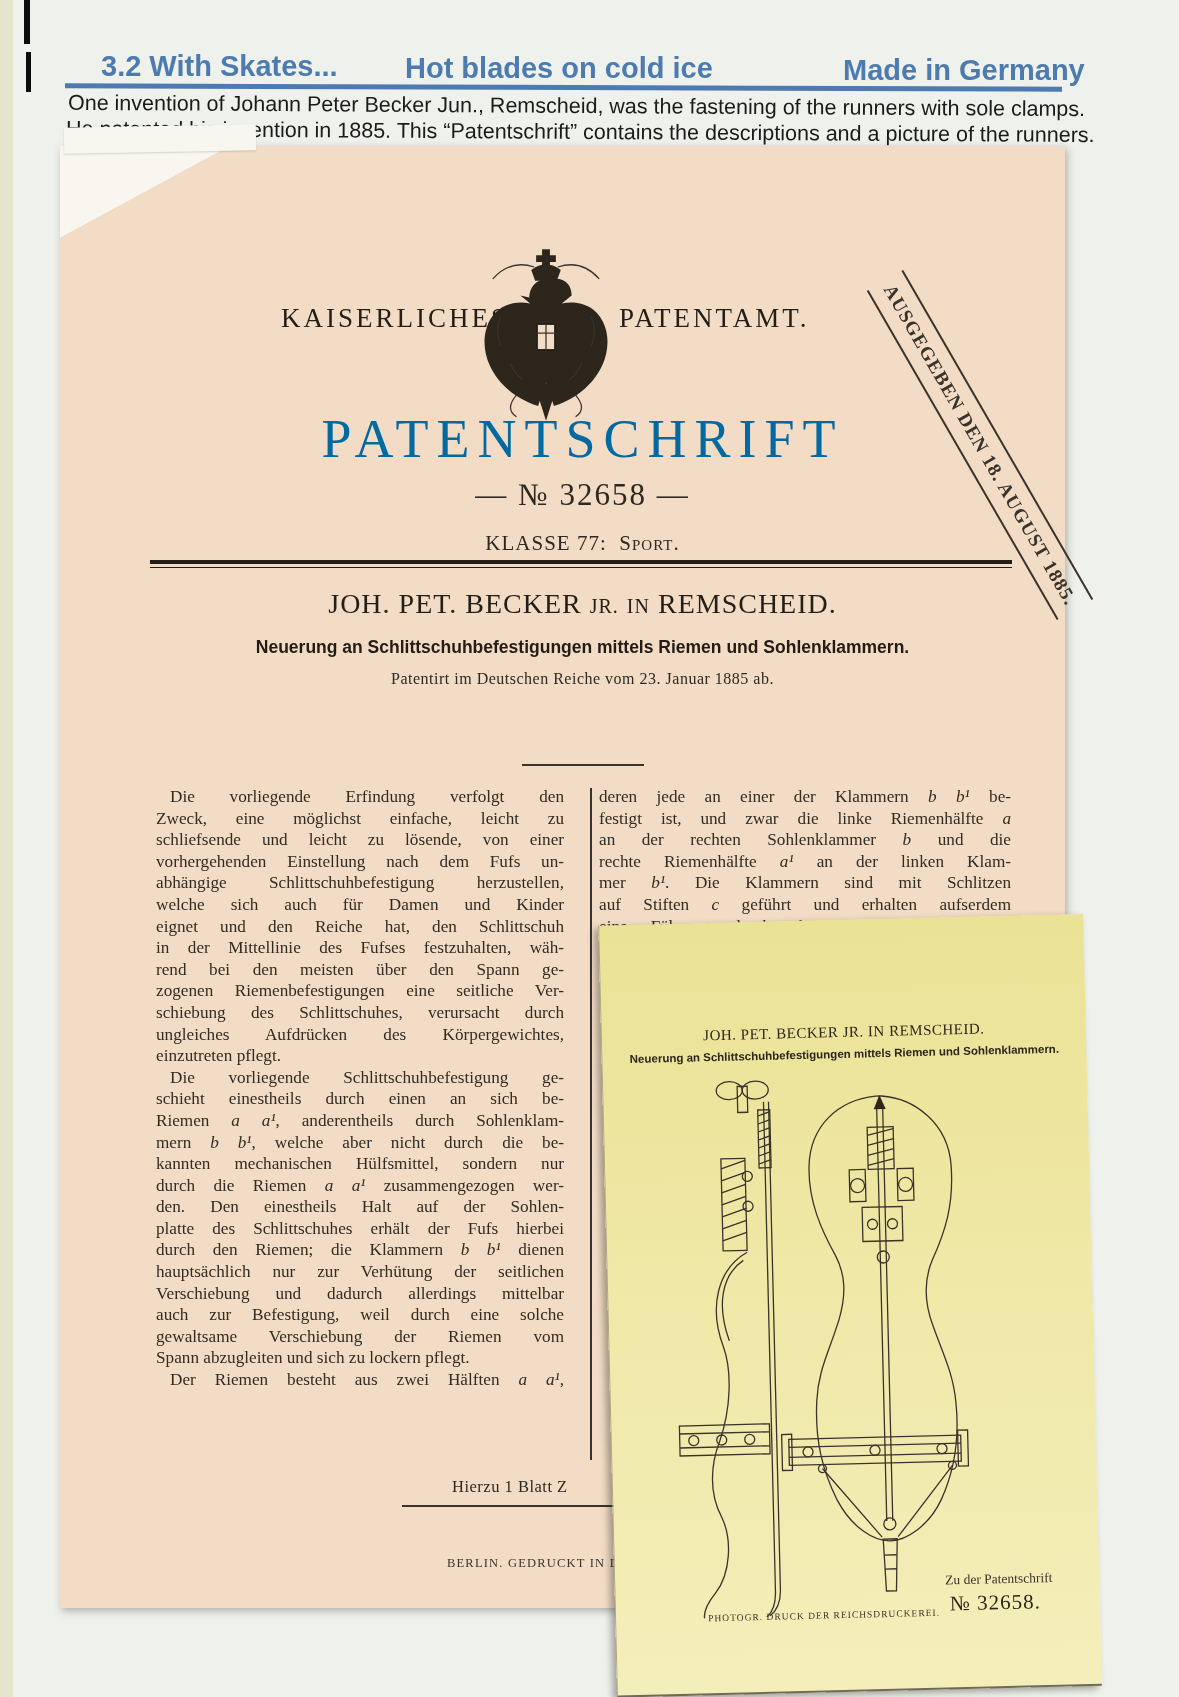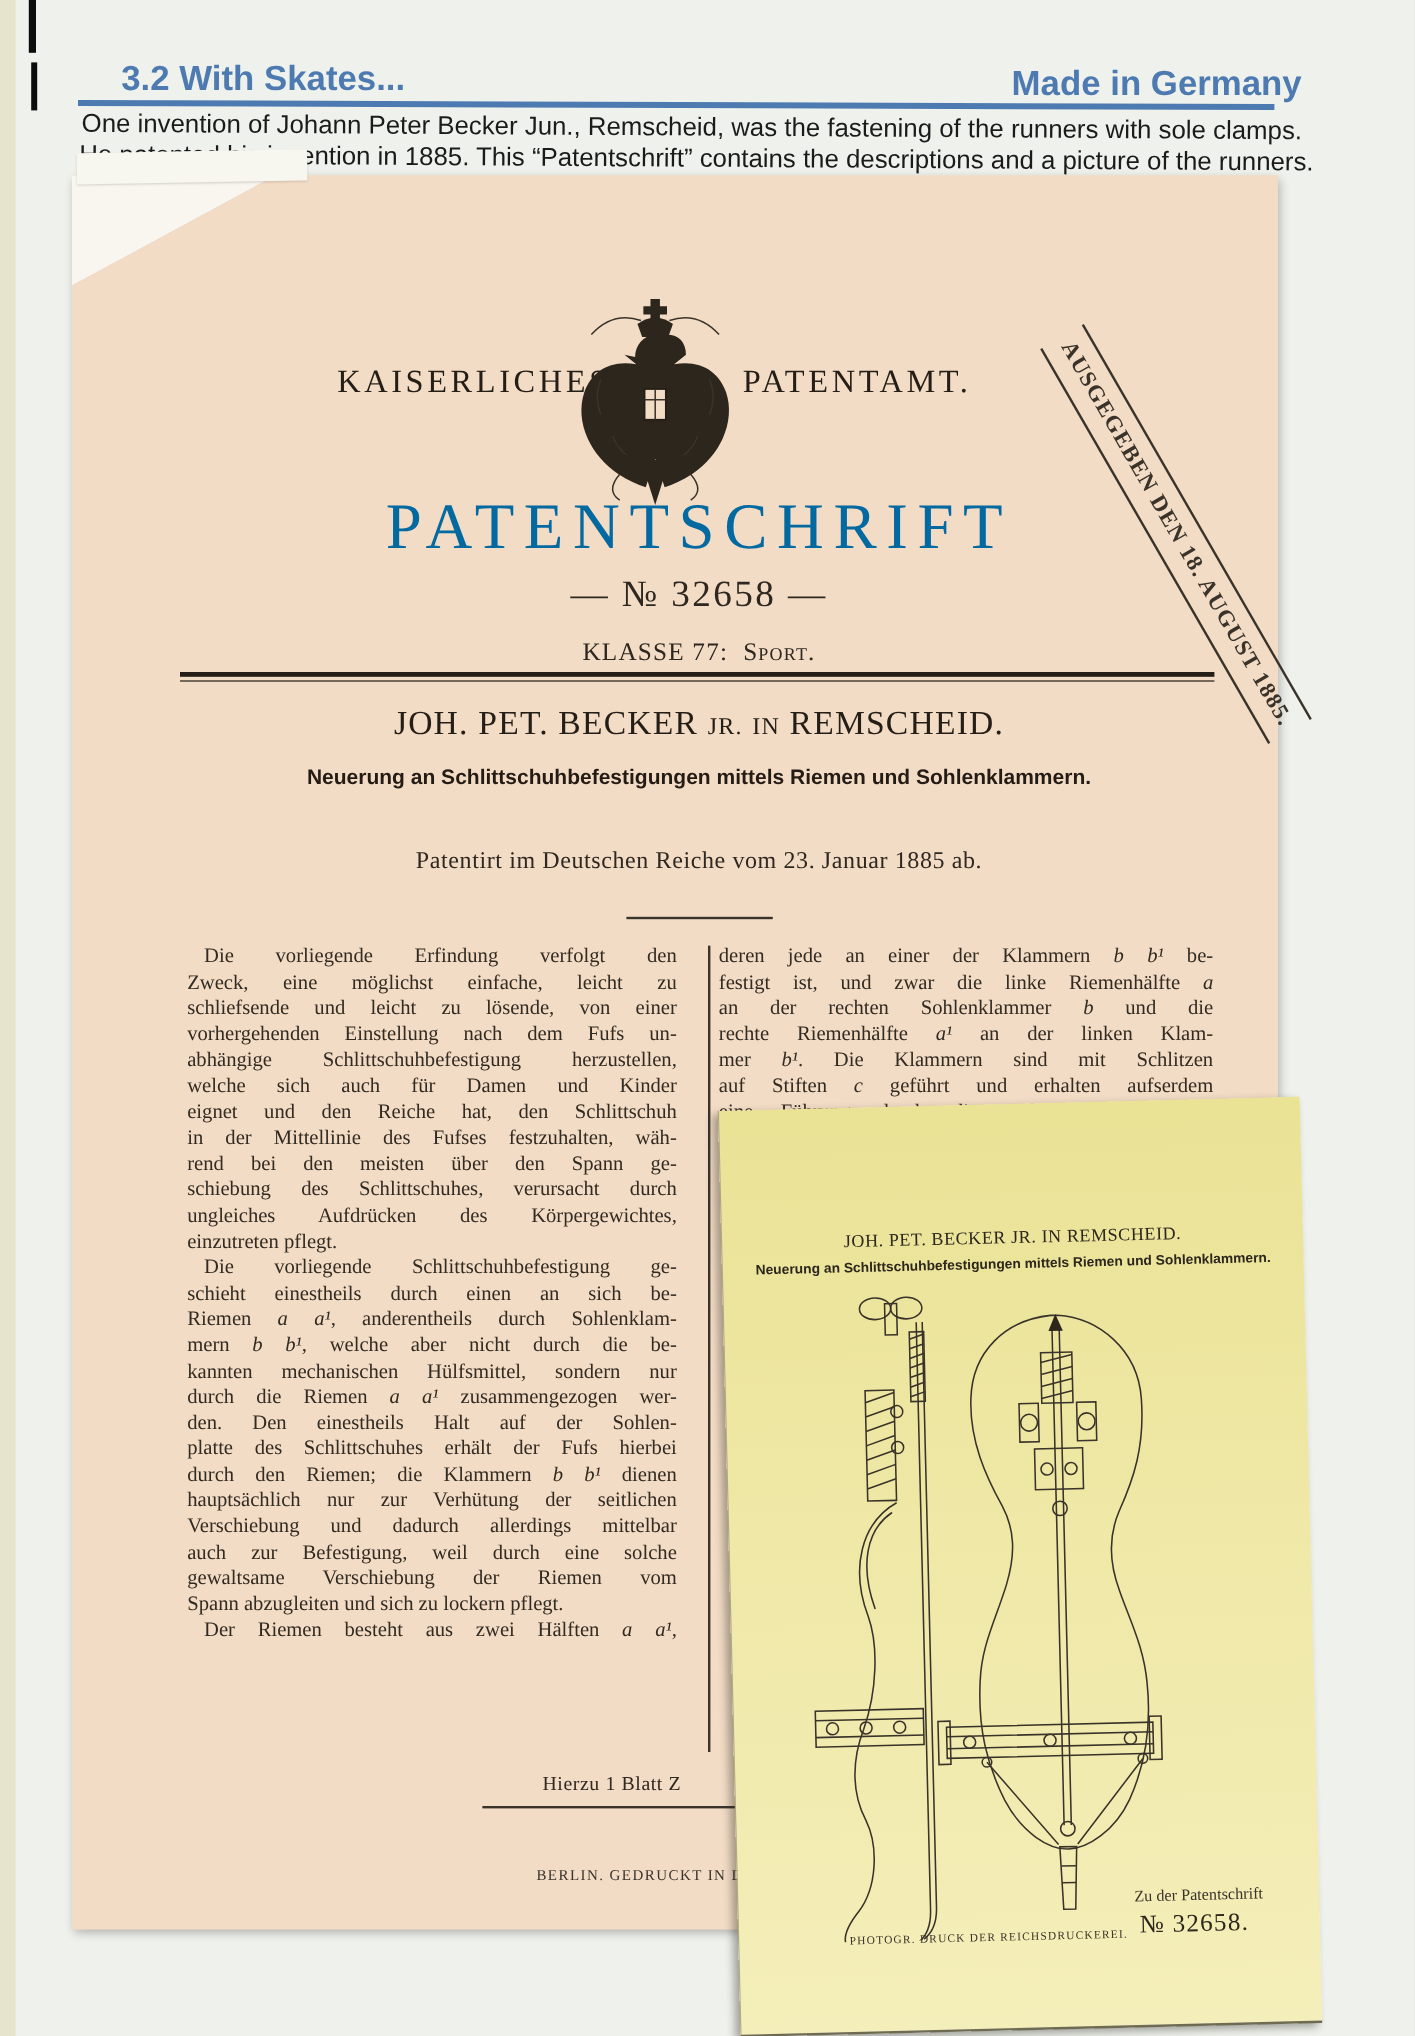--- a/index.html
+++ b/index.html
@@ -29,21 +29,21 @@
          letter-spacing:1px;color:#3a332a;white-space:nowrap;}
   #p-title{left:150px;top:408px;width:865px;text-align:center;font-size:54px;letter-spacing:8px;color:#0369a1;}
   #p-number{left:150px;top:477px;width:865px;text-align:center;font-size:31px;letter-spacing:2px;}
   #p-class{left:150px;top:531px;width:865px;text-align:center;font-size:21px;letter-spacing:1px;}
   #p-class .sc{font-variant:small-caps;}
   #main-rule{left:150px;top:560px;width:862px;height:3px;border-top:4px solid #241e16;border-bottom:1px solid #241e16;}
   #p-inventor{left:150px;top:588px;width:865px;text-align:center;font-size:28px;letter-spacing:1px;color:#241e16;}
   #p-inventor .sm{font-size:20px;}
   #p-subject{left:150px;top:637px;width:865px;text-align:center;font-size:17.5px;font-weight:bold;
              font-family:"Liberation Sans",sans-serif;color:#241c14;}
-  #p-patented{left:150px;top:706px;width:865px;text-align:center;font-size:20px;letter-spacing:.5px;}
+  #p-patented{left:150px;top:670px;width:865px;text-align:center;font-size:16px;letter-spacing:.5px;}
   #short-rule{left:522px;top:764px;width:122px;height:1.5px;background:#3a332a;}
   .pcol{top:786px;font-size:17.2px;line-height:21.6px;color:#322b21;}
   #col-left{left:156px;width:408px;}
   #col-right{left:599px;width:412px;}
   .pcol .ln{text-align:justify;text-align-last:justify;white-space:nowrap;}
   .pcol .ln.nj{text-align-last:left;}
   .pcol .ln.ind{text-indent:14px;}
   #col-divider{left:590px;top:788px;width:1.6px;height:672px;background:#3a332a;}
   #sheet-note{left:452px;top:1477px;font-size:16.5px;letter-spacing:.5px;}
   #sheet-rule{left:402px;top:1505px;width:212px;height:1.8px;background:#3a332a;}
@@ -66,20 +66,21 @@
 </head>
 <body>
 
 <div id="screen">
 
   <div class="abs" id="edge-strip"></div>
   <div class="abs scan-mark" style="left:24px;top:0;width:6px;height:44px;"></div>
   <div class="abs scan-mark" style="left:26px;top:52px;width:5px;height:40px;"></div>
 
   <div class="abs hdr" style="left: 68px; top: 50px; color: rgb(77, 123, 177); margin-left: 33px;">3.2 With Skates...</div>
+  <div class="abs hdr" style="left: 405px; top: 52px; color: rgb(77, 123, 177);">Hot blades on cold ice</div>
   <div class="abs hdr" style="left: 843px; top: 54px; color: rgb(77, 123, 177);">Made in Germany</div>
   <div class="abs" id="hdr-rule" style="left: 65px; top: 85px; width: 997px; background: rgb(77, 123, 177);"></div>
   <div class="abs intro" style="left:68px;top:94px;width:1040px;">One invention of Johann Peter Becker Jun., Remscheid, was the fastening of the runners with sole clamps.</div>
   <div class="abs intro" style="left:66px;top:120px;width:1060px;">He patented his invention in 1885. This “Patentschrift” contains the descriptions and a picture of the runners.</div>
 
   <div class="abs" id="pink-page"></div>
   <div class="abs" id="pink-fold-shade"></div>
   <div class="abs" id="pink-fold"></div>
   <div class="abs" id="tape"></div>
 
@@ -125,20 +126,21 @@
   <div class="abs pcol" id="col-left">
       <div class="ln ind">Die vorliegende Erfindung verfolgt den</div>
       <div class="ln">Zweck, eine möglichst einfache, leicht zu</div>
       <div class="ln">schliefsende und leicht zu lösende, von einer</div>
       <div class="ln">vorhergehenden Einstellung nach dem Fufs un-</div>
       <div class="ln">abhängige Schlittschuhbefestigung herzustellen,</div>
       <div class="ln">welche sich auch für Damen und Kinder</div>
       <div class="ln">eignet und den Reiche hat, den Schlittschuh</div>
       <div class="ln">in der Mittellinie des Fufses festzuhalten, wäh-</div>
       <div class="ln">rend bei den meisten über den Spann ge-</div>
+      <div class="ln">zogenen Riemenbefestigungen eine seitliche Ver-</div>
       <div class="ln">schiebung des Schlittschuhes, verursacht durch</div>
       <div class="ln">ungleiches Aufdrücken des Körpergewichtes,</div>
       <div class="ln nj">einzutreten pflegt.</div>
       <div class="ln ind">Die vorliegende Schlittschuhbefestigung ge-</div>
       <div class="ln">schieht einestheils durch einen an sich be-</div>
       <div class="ln">Riemen <i>a</i> <i>a¹</i>, anderentheils durch Sohlenklam-</div>
       <div class="ln">mern <i>b</i> <i>b¹</i>, welche aber nicht durch die be-</div>
       <div class="ln">kannten mechanischen Hülfsmittel, sondern nur</div>
       <div class="ln">durch die Riemen <i>a</i> <i>a¹</i> zusammengezogen wer-</div>
       <div class="ln">den.  Den einestheils Halt auf der Sohlen-</div>

